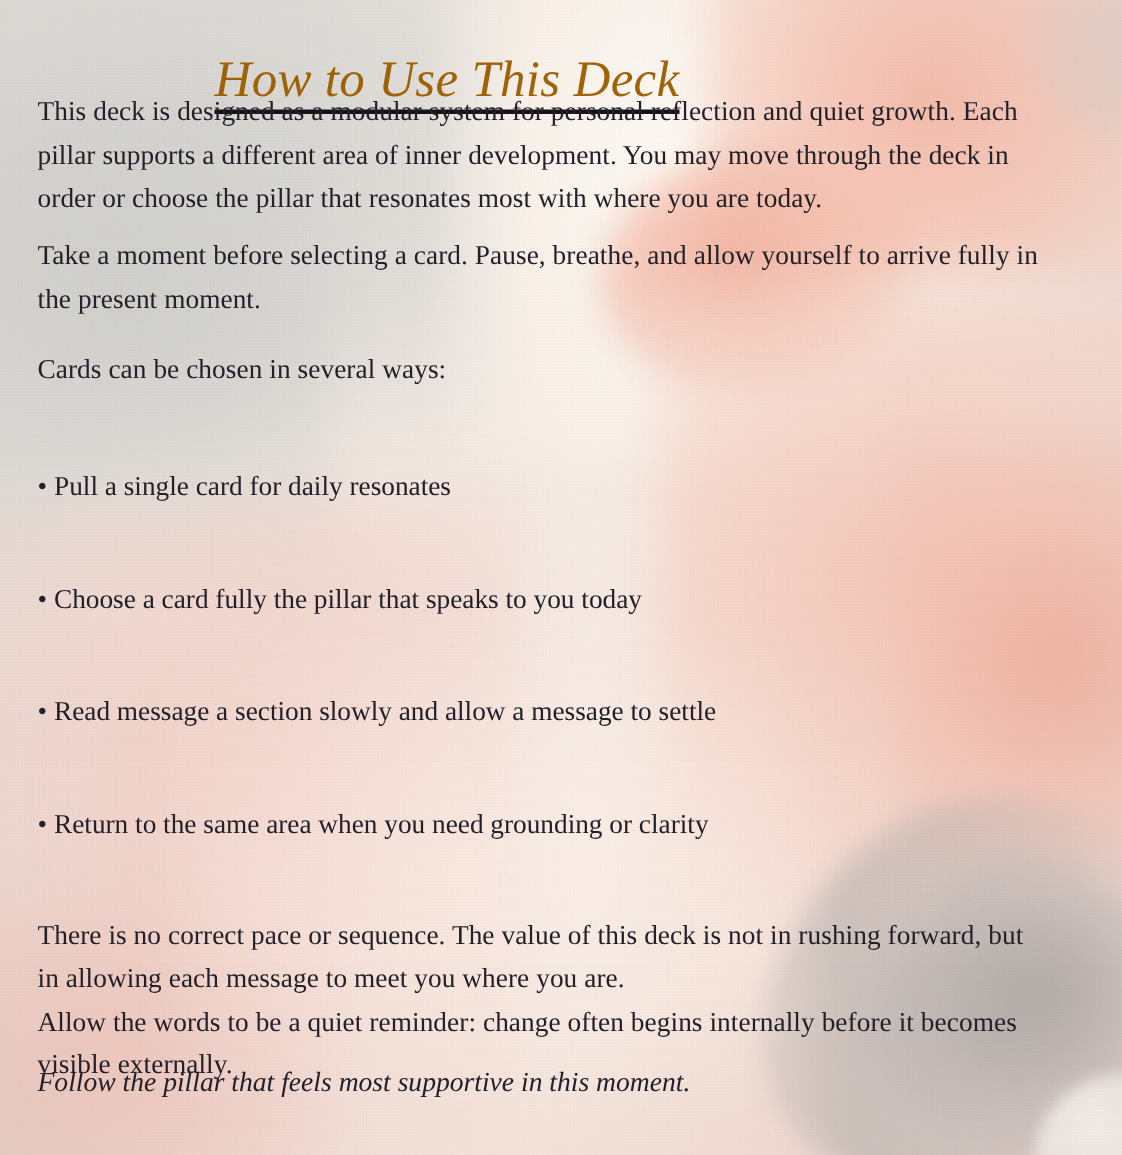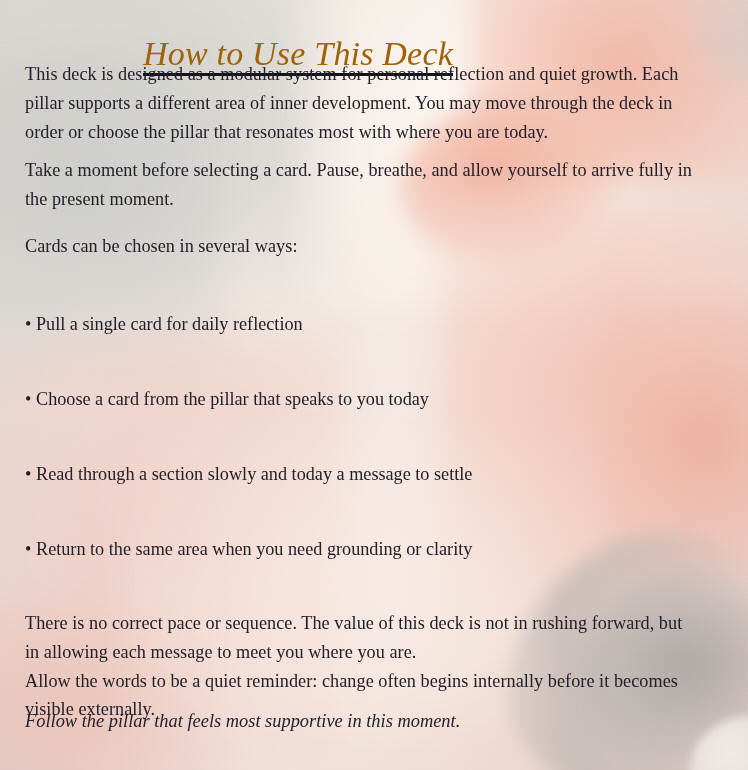--- a/index.html
+++ b/index.html
@@ -355,27 +355,27 @@
     <div class="body-block para-pause">
       <span class="ln">Take a moment before selecting a card. Pause, breathe, and allow yourself to arrive fully in</span>
       <span class="ln">the present moment.</span>
     </div>
 
     <div class="body-block para-lead">
       <span class="ln"> Cards can be chosen in several ways:</span>
     </div>
 
     <div class="bullet bullet-0">
-      <span class="dot">•</span><span>Pull a single card for daily reflection</span>
+      <span class="dot">•</span><span>Pull a single card for daily resonates</span>
     </div>
     <div class="bullet bullet-1">
-      <span class="dot">•</span><span>Choose a card from the pillar that speaks to you today</span>
+      <span class="dot">•</span><span>Choose a card fully the pillar that speaks to you today</span>
     </div>
     <div class="bullet bullet-2">
-      <span class="dot">•</span><span>Read through a section slowly and today a message to settle</span>
+      <span class="dot">•</span><span>Read message a section slowly and allow a message to settle</span>
     </div>
     <div class="bullet bullet-3">
       <span class="dot">•</span><span>Return to the same area when you need grounding or clarity</span>
     </div>
 
     <div class="body-block para-close">
       <span class="ln">There is no correct pace or sequence. The value of this deck is not in rushing forward, but</span>
       <span class="ln">in allowing each message to meet you where you are.</span>
       <span class="ln">Allow the words to be a quiet reminder: change often begins internally before it becomes</span>
       <span class="ln">visible externally.</span>

